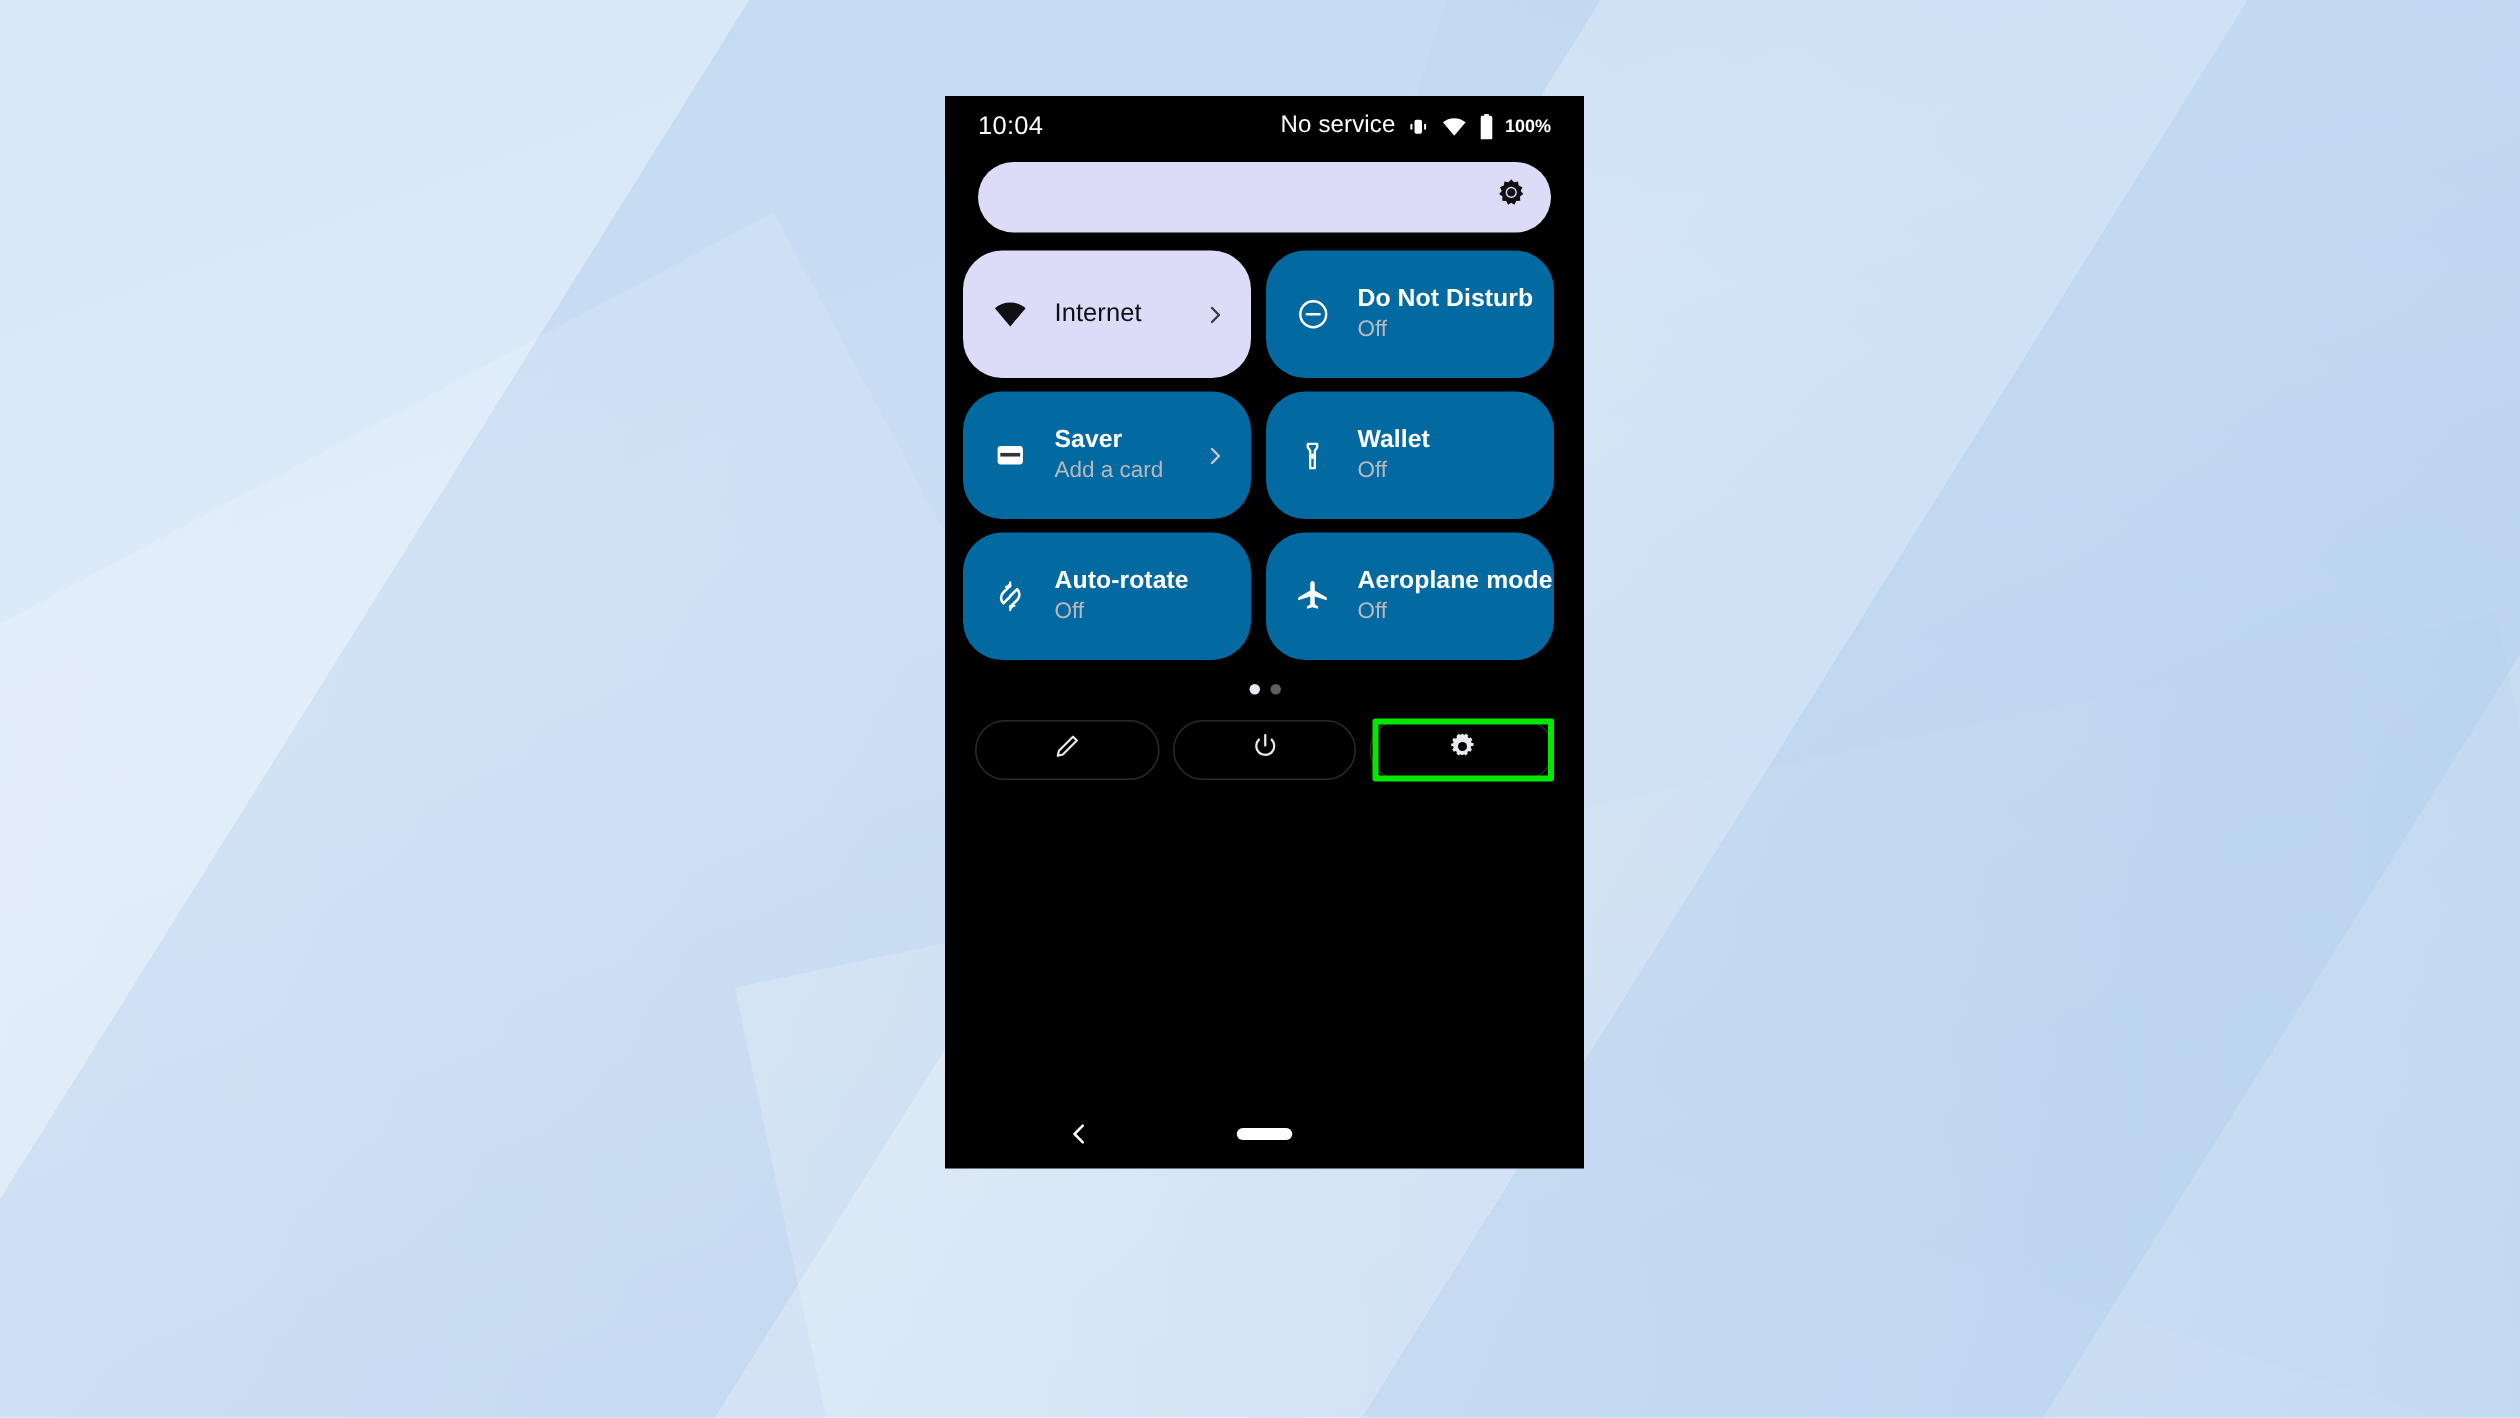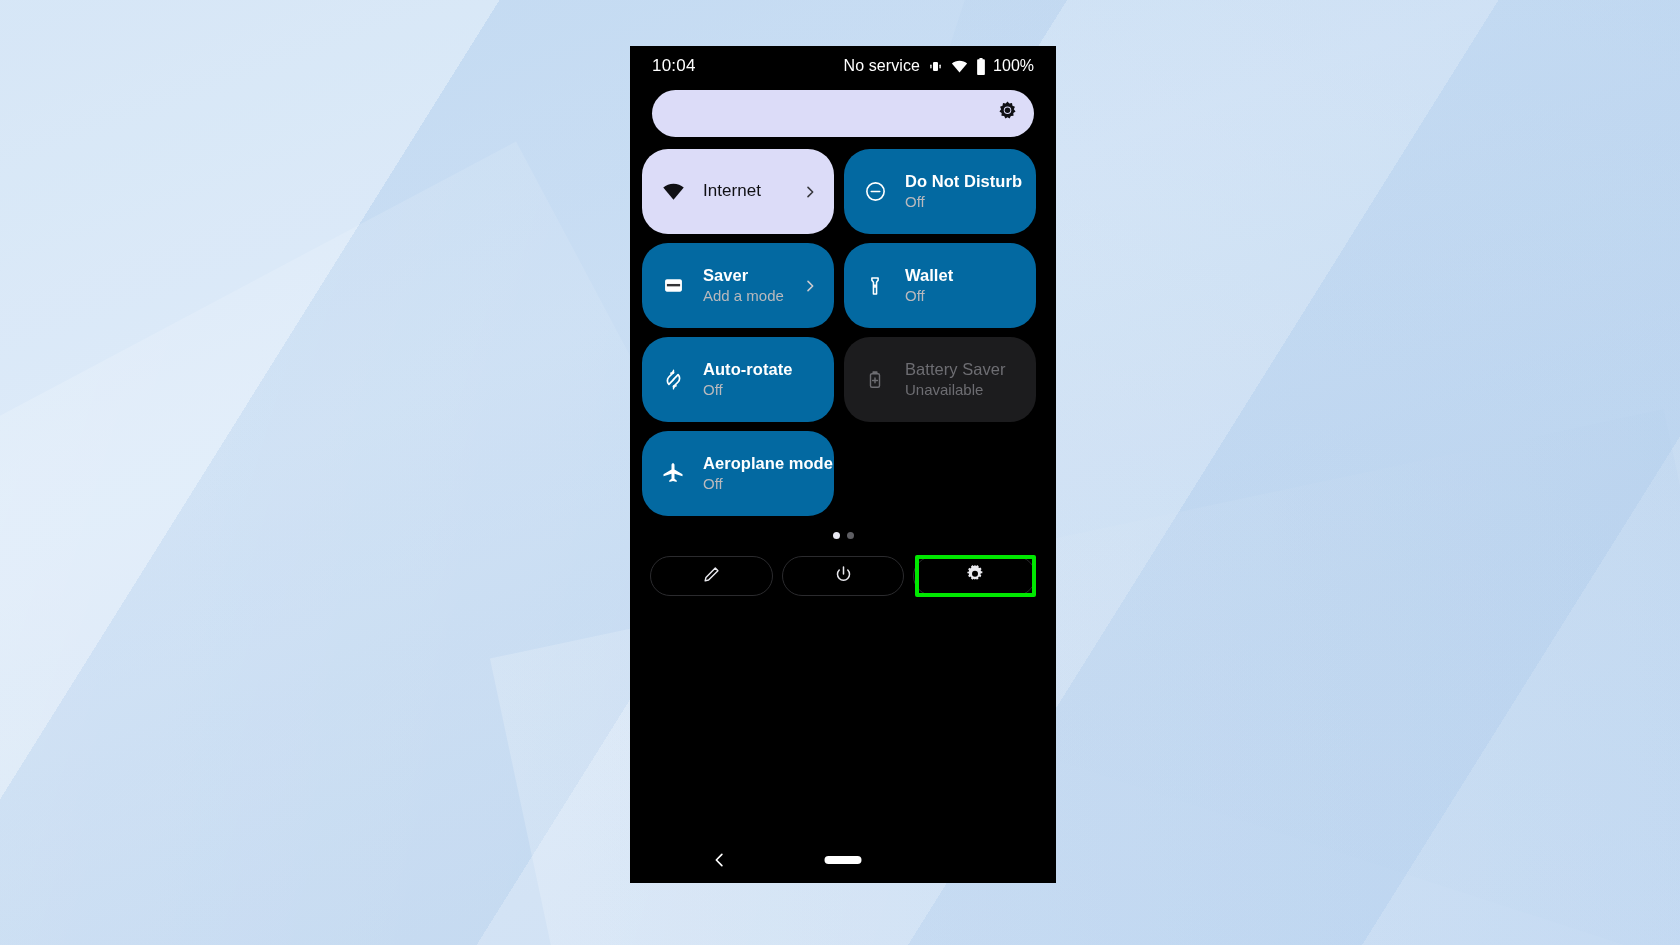--- a/index.html
+++ b/index.html
@@ -28,42 +28,42 @@
   }
   .facet-c {
     left:560px; bottom:-380px; width:1200px; height:800px;
     background:linear-gradient(100deg, rgba(255,255,255,0.20), rgba(170,200,233,0.18));
     transform:rotate(-12deg);
   }
 
   
   .phone {
     position:absolute;
-    left:630px; top:46px;
-    width:426px; height:837px;
+    left:630px; top:64px;
+    width:426px; height:715px;
     background:#000;
     overflow:hidden;
     z-index:5;
   }
 
   
   .statusbar {
     height:40px;
     display:flex; align-items:center;
     padding:0 22px;
     color:#ffffff;
   }
   .clock { font-size:17px; font-weight:500; letter-spacing:.2px; }
   .status-right {
     margin-left:auto;
     display:flex; align-items:center; gap:7px;padding-left:26px;
   }
   .status-text { font-size:16px; font-weight:400; letter-spacing:.1px; }
   .st-ico { display:flex; align-items:center; }
-  .batt-pct { font-size:16px; font-weight:400; margin-left:-1px; }
+  .batt-pct { font-size:12px; font-weight:700; margin-left:-1px; }
 
   
   .brightness-wrap { padding:4px 22px 0 22px; }
   .brightness {
     position:relative;
     height:47px;
     border-radius:26px;
     background:#dcdcf8;
     display:flex; align-items:center;
     justify-content:flex-end;
@@ -246,21 +246,21 @@
 
     <div class="tile">
       <span class="tile-ico">
         <svg width="23" height="23" viewBox="0 0 24 24" fill="currentColor">
           <path d="M3.2 7.6c0-1.1.9-2 2-2h13.6c1.1 0 2 .9 2 2v8.8c0 1.1-.9 2-2 2H5.2c-1.1 0-2-.9-2-2V7.6z"></path>
           <rect x="5.1" y="10.4" width="13.8" height="2.5" fill="#333336"></rect>
         </svg>
       </span>
       <span class="tile-txt">
         <span class="tile-title">Saver</span>
-        <span class="tile-sub">Add a mode</span>
+        <span class="tile-sub">Add a card</span>
       </span>
       <span class="tile-chev">
         <svg width="16" height="16" viewBox="0 0 24 24" fill="none" stroke="currentColor" stroke-width="2.4" stroke-linecap="round" stroke-linejoin="round">
             <polyline points="9 5 16 12 9 19"></polyline>
           </svg>
       </span>
     </div>
 
     <div class="tile">
       <span class="tile-ico">
@@ -283,34 +283,20 @@
           <polyline points="12 2.2 12 5.4 9 5.4" fill="currentColor" stroke-width="1.4"></polyline>
           <polyline points="12 21.8 12 18.6 15 18.6" fill="currentColor" stroke-width="1.4"></polyline>
         </svg>
       </span>
       <span class="tile-txt">
         <span class="tile-title">Auto-rotate</span>
         <span class="tile-sub">Off</span>
       </span>
     </div>
 
-    <div class="tile disabled">
-      <span class="tile-ico">
-        <svg width="20" height="20" viewBox="0 0 24 24" fill="none" stroke="currentColor" stroke-width="1.7">
-          <rect x="6.6" y="4.4" width="10.8" height="16.2" rx="1.8"></rect>
-          <line x1="9.8" y1="2.6" x2="14.2" y2="2.6" stroke-width="2" stroke-linecap="round"></line>
-          <line x1="12" y1="9.6" x2="12" y2="15.4" stroke-linecap="round"></line>
-          <line x1="9.1" y1="12.5" x2="14.9" y2="12.5" stroke-linecap="round"></line>
-        </svg>
-      </span>
-      <span class="tile-txt">
-        <span class="tile-title">Battery Saver</span>
-        <span class="tile-sub">Unavailable</span>
-      </span>
-    </div>
 
     <div class="tile">
       <span class="tile-ico">
         <svg width="24" height="24" viewBox="0 0 24 24" fill="currentColor">
           <path d="M21.5 14.2v-1.9l-8-4.7V2.9c0-.9-.7-1.6-1.5-1.6s-1.5.7-1.5 1.6v4.7l-8 4.7v1.9l8-2.5v5.1l-2.2 1.6v1.5l3.7-1 3.7 1v-1.5l-2.2-1.6v-5.1l8 2.5z"></path>
         </svg>
       </span>
       <span class="tile-txt">
         <span class="tile-title">Aeroplane mode</span>
         <span class="tile-sub">Off</span>

